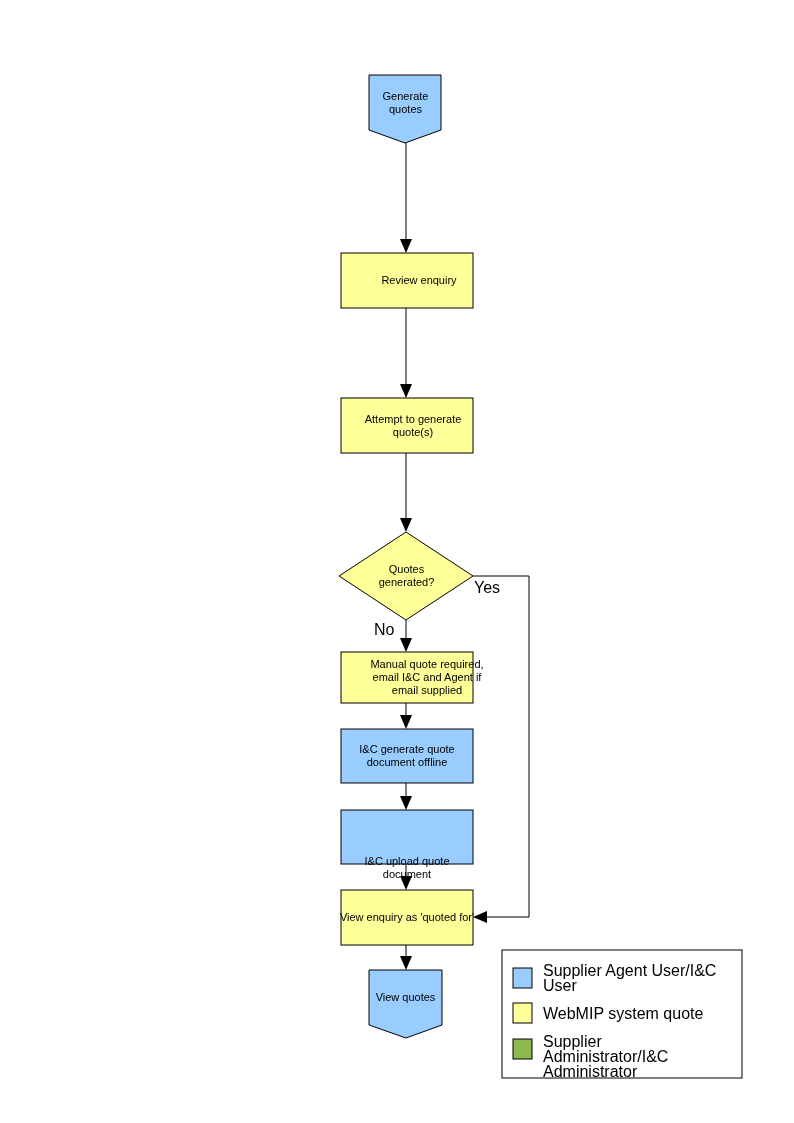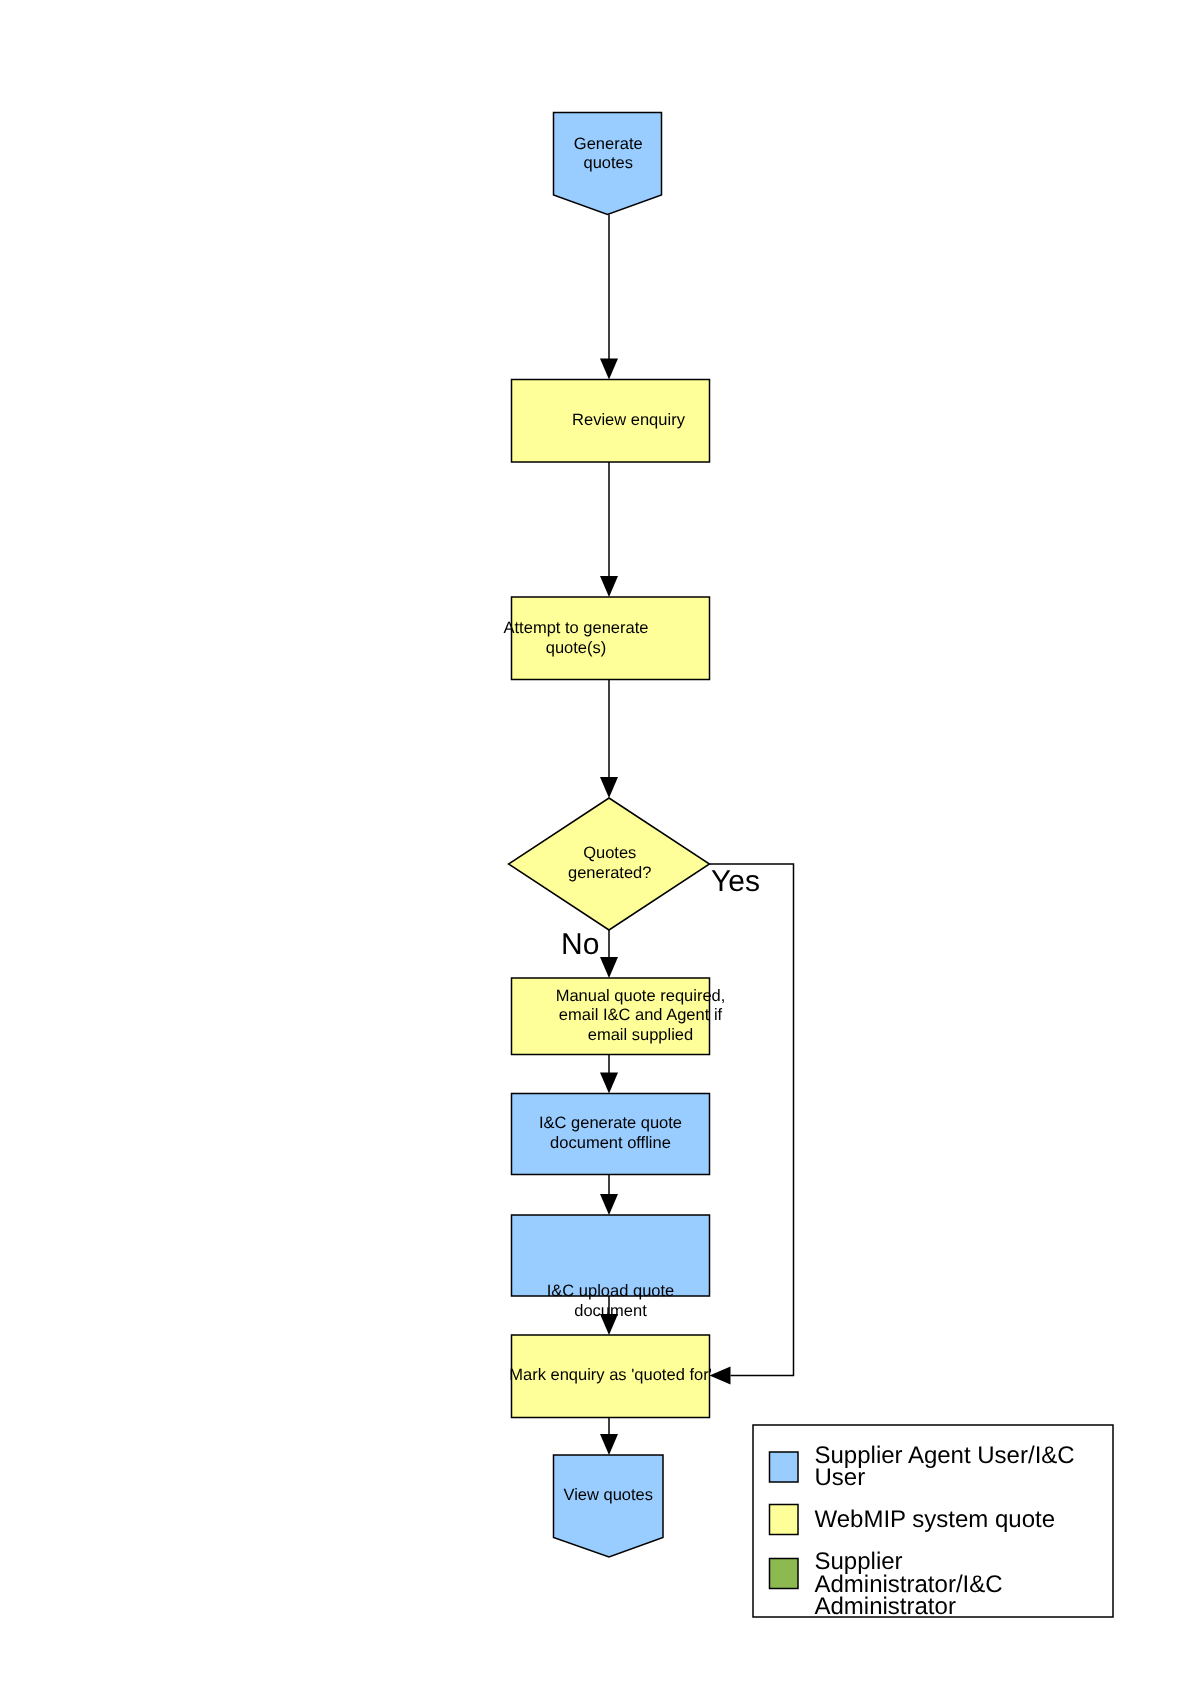--- a/index.html
+++ b/index.html
@@ -16,31 +16,31 @@
   .arrowhead{fill:#000000;stroke:none;}
 
   .node-label{
     position:absolute;
     display:flex;align-items:center;justify-content:center;
     text-align:center;
     font-size:11px;line-height:13px;color:#000000;
   }
   #lbl-generate  {left:369px;top:75px; width:73px; height:55px;}
   #lbl-review    {left:341px;top:253px;width:132px;height:55px;margin-left:12px;}
-  #lbl-attempt   {left:326px;top:398px;width:116px;height:55px;}
+  #lbl-attempt   {left:355px;top:398px;width:116px;height:55px;}
   #lbl-decision  {left:366px;top:532px;width:81px; height:88px;}
   #lbl-manual    {left:361px;top:652px;width:132px;height:51px;}
   #lbl-icgen     {left:341px;top:729px;width:132px;height:54px;}
   #lbl-icupload  {left:341px;top:841px;width:132px;height:54px;}
   #lbl-mark      {left:341px;top:890px;width:132px;height:55px;white-space:nowrap;}
   #lbl-view      {left:369px;top:970px;width:73px; height:55px;}
 
   .branch-label{
     position:absolute;
-    font-size:20px;line-height:22px;color:#000000;
+    font-size:16px;line-height:22px;color:#000000;
   }
   #lbl-yes{left:474px;top:577px;}
   #lbl-no {left:374px;top:619px;}
 
   .legend-label{
     position:absolute;
     font-size:16px;line-height:15px;color:#000000;
     display:flex;align-items:center;
     text-align:left;
   }
@@ -108,21 +108,21 @@
     <rect class="shape" fill="#8CBA50" x="513" y="1039" width="19" height="20"></rect>
   </svg>
 
   <div class="node-label" id="lbl-generate">Generate quotes</div>
   <div class="node-label" id="lbl-review">Review enquiry</div>
   <div class="node-label" id="lbl-attempt">Attempt to generate quote(s)</div>
   <div class="node-label" id="lbl-decision">Quotes generated?</div>
   <div class="node-label" id="lbl-manual">Manual quote required, email I&amp;C and Agent if email supplied</div>
   <div class="node-label" id="lbl-icgen">I&amp;C generate quote document offline</div>
   <div class="node-label" id="lbl-icupload">I&amp;C upload quote document</div>
-  <div class="node-label" id="lbl-mark">Mark enquiry as 'quoted for'</div>
+  <div class="node-label" id="lbl-mark">View enquiry as 'quoted for'</div>
   <div class="node-label" id="lbl-view">View quotes</div>
 
   <div class="branch-label" id="lbl-yes">Yes</div>
   <div class="branch-label" id="lbl-no">No</div>
 
   <div class="legend-label" id="leg-label-0">Supplier Agent User/I&amp;C User</div>
   <div class="legend-label" id="leg-label-1">WebMIP system quote</div>
   <div class="legend-label" id="leg-label-2">Supplier Administrator/I&amp;C Administrator</div>
 
 </div>

